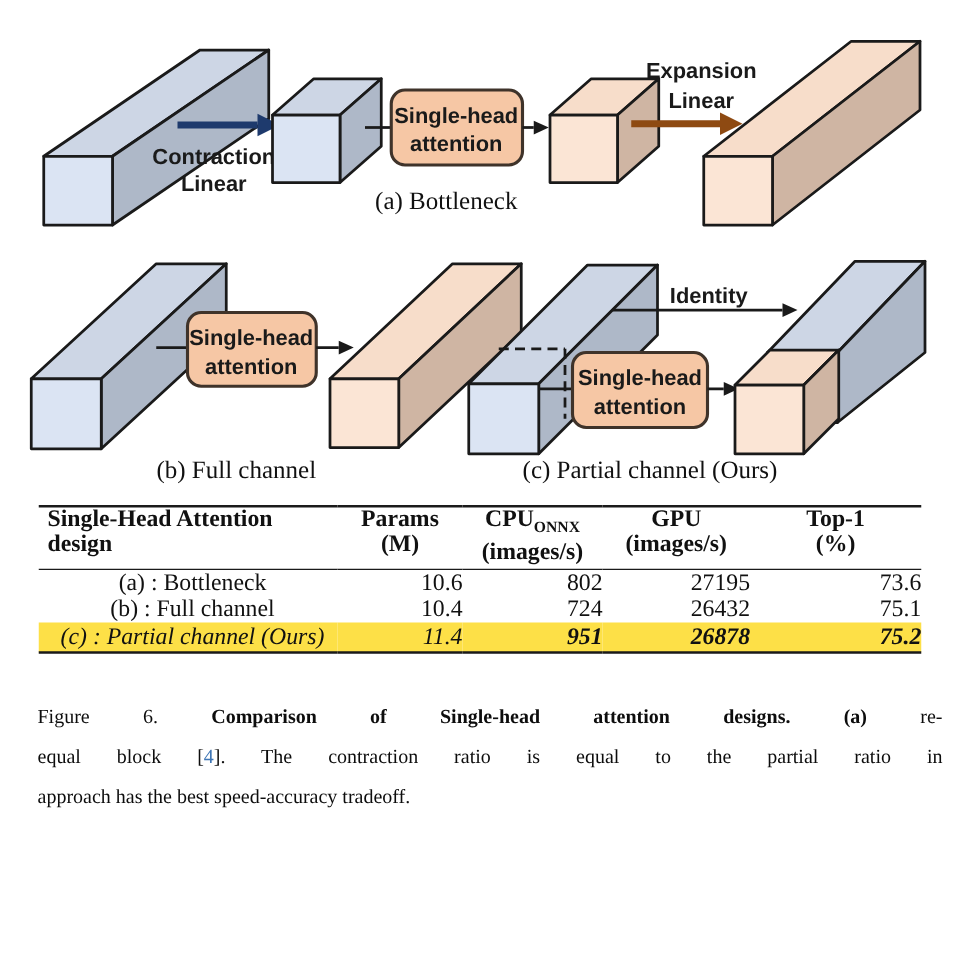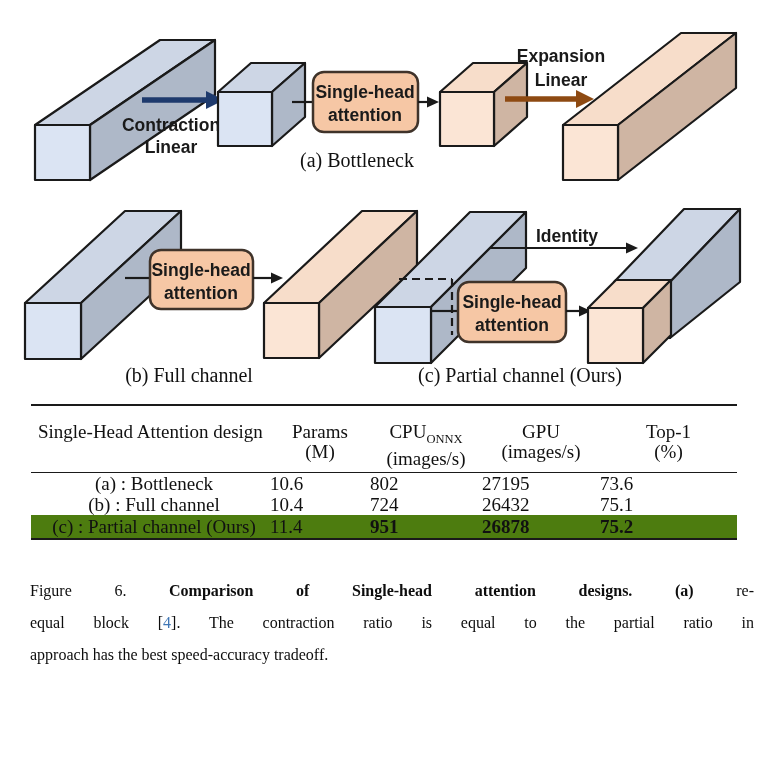--- a/index.html
+++ b/index.html
@@ -10,23 +10,23 @@
   .lbl{font-weight:700;font-size:17.5px;fill:#1a1a1a;}
   .attn-t{font-weight:700;font-size:17.5px;fill:#1a1a1a;}
   .pcap{font-family:"Liberation Serif",serif;font-size:20px;fill:#111;font-weight:400;}
   .edge{stroke:#1a1a1a;stroke-width:2.2;stroke-linejoin:round;}
   
   .tbl{margin:9px 0 0 31px;width:706px;}
   table{border-collapse:collapse;width:706px;table-layout:fixed;
         border-top:2.2px solid #1a1a1a;border-bottom:2.2px solid #1a1a1a;
         font-size:19px;font-family:"Liberation Serif",serif;}
   thead tr{border-bottom:1.6px solid #1a1a1a;}
-  th{font-weight:400;vertical-align:top;padding:16px 0 3px 0;text-align:center;line-height:20px;}
+  th{font-weight:700;vertical-align:top;padding:0 0 3px 0;text-align:center;line-height:20px;}
   th.left{text-align:left;padding-left:7px;}
-  td{text-align:left;padding:0;height:21px;line-height:21px;}
+  td{text-align:right;padding:0;height:21px;line-height:21px;}
   td.left{text-align:center;padding-left:7px;}
   tr.hl td{height:23px;line-height:23px;}
   td.b{font-weight:700;}
   sub.onx{font-size:0.66em;}
   
   .caption{margin:35px 0 0 30px;width:724px;font-size:16px;line-height:32px;color:#0d0d0d;}
   .cap-line{text-align:justify;text-align-last:justify;white-space:normal;}
   .cap-line.last{text-align:center;text-align-last:left;}
   .cap-b{font-weight:700;}
   .cap-link{color:#3f76b5;}
@@ -178,21 +178,21 @@
           <td>27195</td>
           <td>73.6</td>
         </tr>
         <tr>
           <td class="left">(b) : Full channel</td>
           <td>10.4</td>
           <td>724</td>
           <td>26432</td>
           <td>75.1</td>
         </tr>
-        <tr class="hl" style="background:#4d7c0f;">
+        <tr class="hl" style="background:#fde047;font-style:italic;">
           <td class="left">(c) : Partial channel (Ours)</td>
           <td>11.4</td>
           <td class="b">951</td>
           <td class="b">26878</td>
           <td class="b">75.2</td>
         </tr>
       </tbody>
     </table>
   </div>
 

